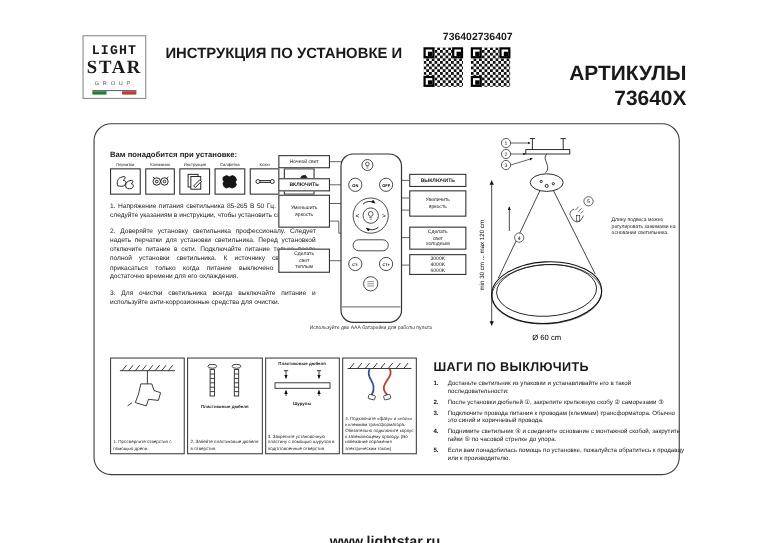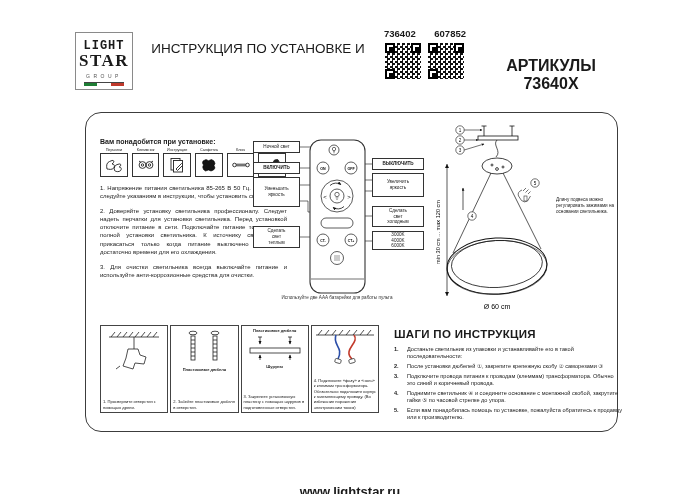--- a/index.html
+++ b/index.html
@@ -12,29 +12,29 @@
 
   
   .logo-box { left:75px; top:32px; width:58px; height:58px; border:1px solid #8a8a8a; text-align:center; padding-top:7px; background:#fff; }
   .logo-l1 { font-family:Liberation Mono, monospace; font-weight:bold; font-size:12px; letter-spacing:1px; line-height:1; }
   .logo-l2 { font-family:"Liberation Serif", serif; font-weight:bold; font-size:17px; letter-spacing:1.5px; line-height:1.1; }
   .logo-l3 { font-size:5px; letter-spacing:3.5px; color:#555; margin-top:2px; }
   .logo-flag { margin:3px auto 0; width:40px; height:4px; border-top:1px solid #444; display:flex; }
   .logo-flag div { flex:1; }
   .f-green { background:#1e7e34; } .f-white { background:#fff; } .f-red { background:#c0392b; }
 
-  .title { left:142px; top:41px; width:232px; text-align:center; font-weight:normal; font-size:13.5px; line-height:1.25; }
-  .qr-nums { left:384px; top:28px; width:82px; display:flex; justify-content:space-between; font-weight:bold; font-size:9.5px; }
+  .title { left:142px; top:41px; width:232px; text-align:center; font-weight:bold; font-size:13.5px; line-height:1.25; }
+  .qr-nums { left:384px; top:28px; width:82px; display:flex; justify-content:flex-end; font-weight:bold; font-size:9.5px; }
   .qr { width:38px; height:38px; top:42px; background:
       repeating-conic-gradient(#111 0% 25%, #fff 0% 50%) 0 0 / 5px 5px; border:1px solid #fff; }
   .qr .finder { position:absolute; width:10px; height:10px; border:2px solid #000; background:#fff; }
   .qr .finder::after { content:""; position:absolute; left:2px; top:2px; width:4px; height:4px; background:#000; }
   .fin-tl { left:0; top:0; } .fin-tr { right:0; top:0; } .fin-bl { left:0; bottom:0; }
   .series  { left:478px; top:41px; width:146px; text-align:center; font-weight:bold; font-size:10.5px; }
-  .articles{ left:478px; top:57px; width:146px; text-align:center; font-weight:bold; font-size:16px; }
+  .articles{ left:478px; top:57px; width:146px; text-align:right; font-weight:bold; font-size:19px; }
 
   
   .main-box { left:85px; top:112px; width:533px; height:320px; border:1.5px solid #3c3c3c; border-radius:16px; }
 
   
   .tools-head { left:100px; top:138px; width:190px; font-weight:bold; font-size:7px; }
   .tools-row { left:100px; top:148px; width:186px; display:flex; gap:4px; }
   .tool { flex:1; text-align:center; }
   .tool-label { font-size:3.8px; color:#222; height:5px; overflow:hidden; }
   .tool-box { border:0.8px solid #333; height:24px; display:flex; align-items:center; justify-content:center; background:#fff; }
@@ -82,21 +82,21 @@
         <div class="f-red"></div>
     </div>
   </div>
 
   <div class="abs title">
     <div>ИНСТРУКЦИЯ ПО УСТАНОВКЕ И</div>
   </div>
 
   <div class="abs qr-nums">
     <span>736402</span>
-    <span>607852</span>
+    <span>736407</span>
   </div>
   <div class="abs qr" style="left:384px;">
     <div class="finder fin-tl"></div>
       <div class="finder fin-tr"></div>
       <div class="finder fin-bl"></div>
   </div>
   <div class="abs qr" style="left:427px;">
     <div class="finder fin-tl"></div>
       <div class="finder fin-tr"></div>
       <div class="finder fin-bl"></div>
@@ -395,21 +395,21 @@
         <g stroke="#222" stroke-width="0.7" fill="#fff">
           <rect x="23" y="32" width="6" height="4" rx="1" transform="rotate(15 26 34)"></rect>
           <rect x="37" y="32" width="6" height="4" rx="1" transform="rotate(-15 40 34)"></rect>
         </g>
       </svg>
       <div class="panel-caption">4. Подключите «фазу» и «ноль» к клеммам трансформатора. Обязательно подключите корпус к заземляющему проводу. (Во избежание поражения электрическим током)</div>
     </div>
   </div>
 
   <div class="abs steps">
-    <h2>ШАГИ ПО ИНСТРУКЦИЯ</h2>
+    <h2>ШАГИ ПО ВЫКЛЮЧИТЬ</h2>
     <div class="step-row">
       <div class="step-num">1.</div>
       <div class="step-text">Достаньте светильник из упаковки и устанавливайте его в такой последовательности:</div>
     </div>
     <div class="step-row">
       <div class="step-num">2.</div>
       <div class="step-text">После установки дюбелей ①, закрепите крепежную скобу ② саморезами ③</div>
     </div>
     <div class="step-row">
       <div class="step-num">3.</div>

